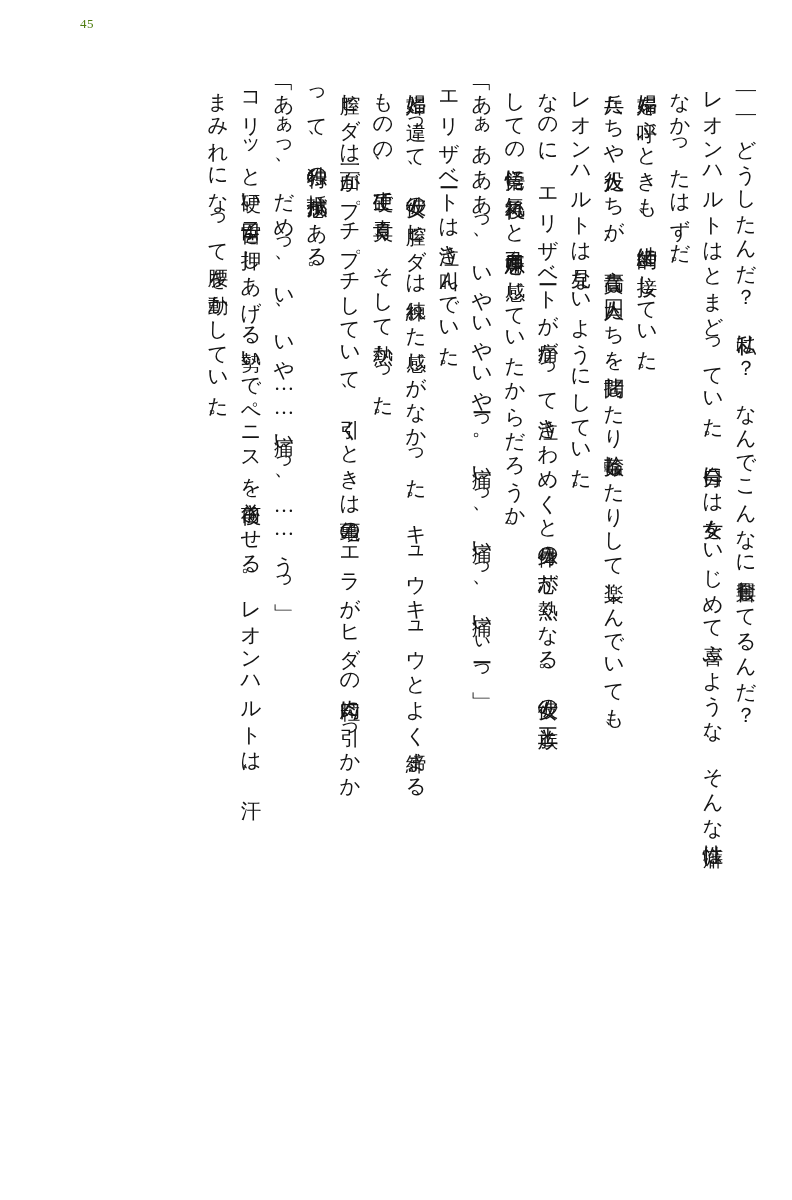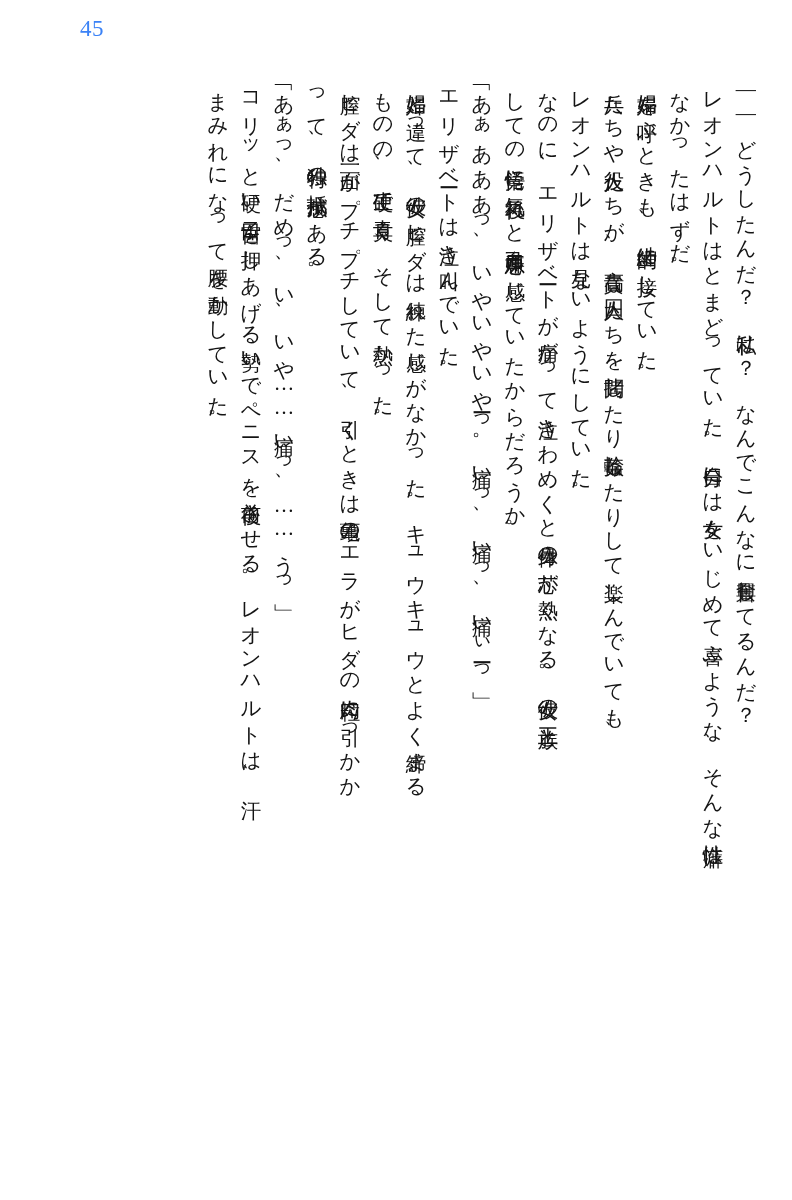--- a/index.html
+++ b/index.html
@@ -17,23 +17,23 @@
   }
   .page {
     position: absolute;
     inset: 0;
     background: #ffffff;
   }
   .page-number {
     position: absolute;
     top: 16px;
     left: 80px;
-    font-size: 23px;
+    font-size: 13px;
     letter-spacing: 0.5px;
-    color: #3b82f6;
+    color: #4d7c0f;
     font-family: "Liberation Serif", "DejaVu Serif", serif;
   }
   .text-block {
     position: absolute;
     top: 78px;
     left: 40px;
     right: 36px;
     height: 1060px;
     display: flex;
     flex-direction: row-reverse;

